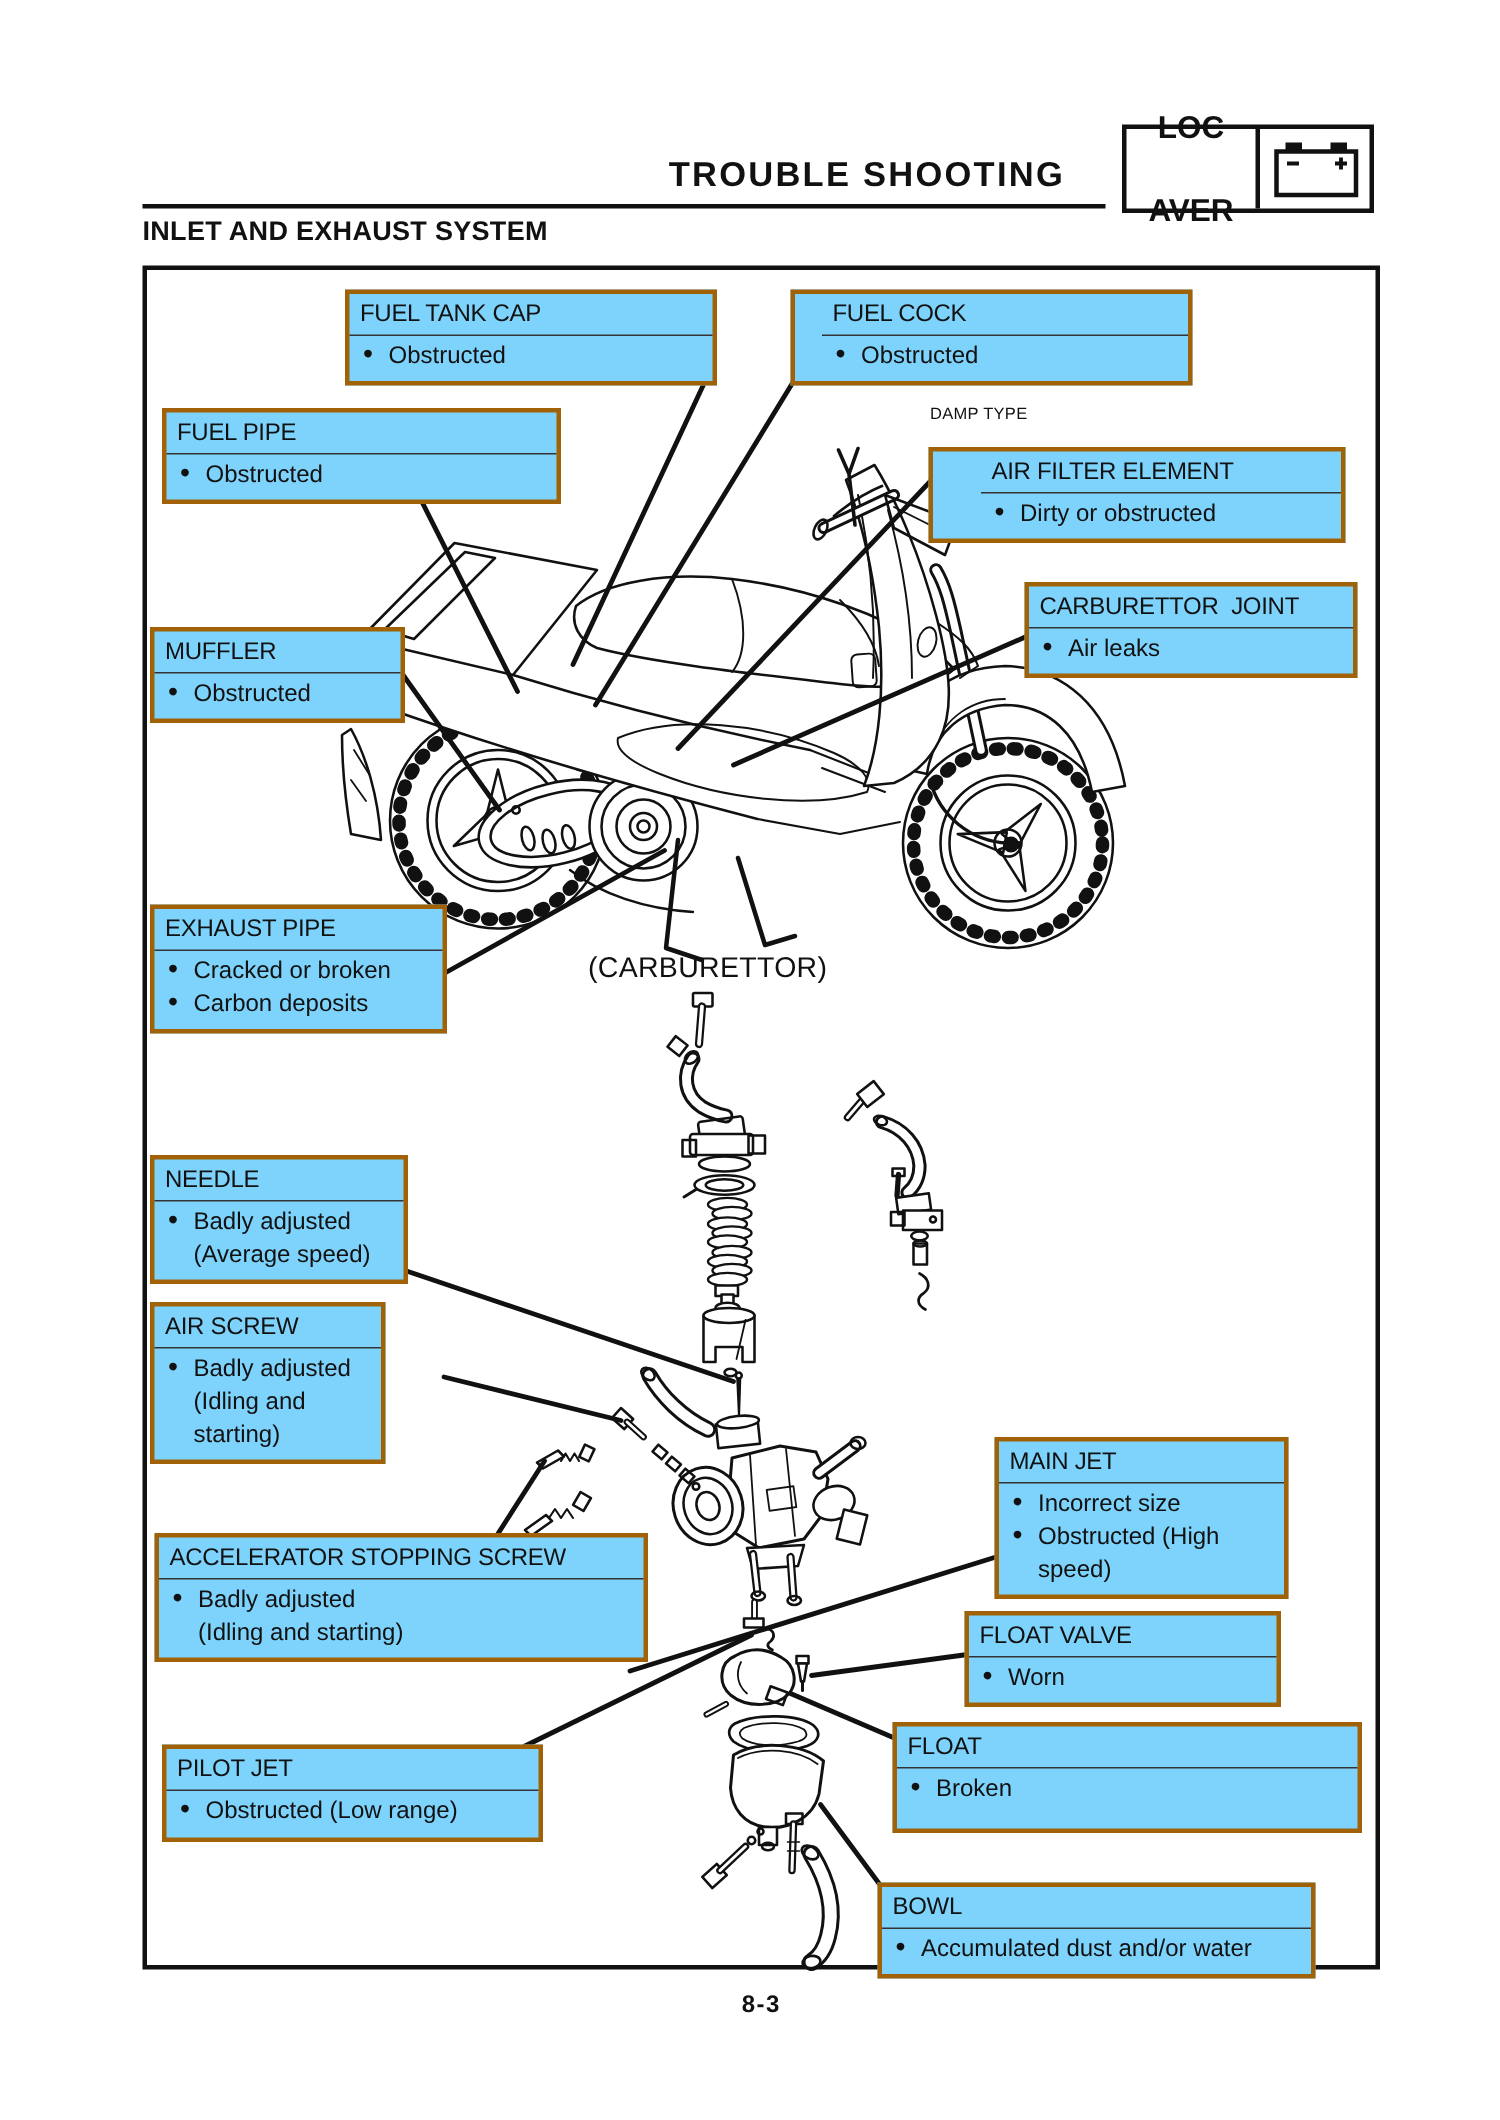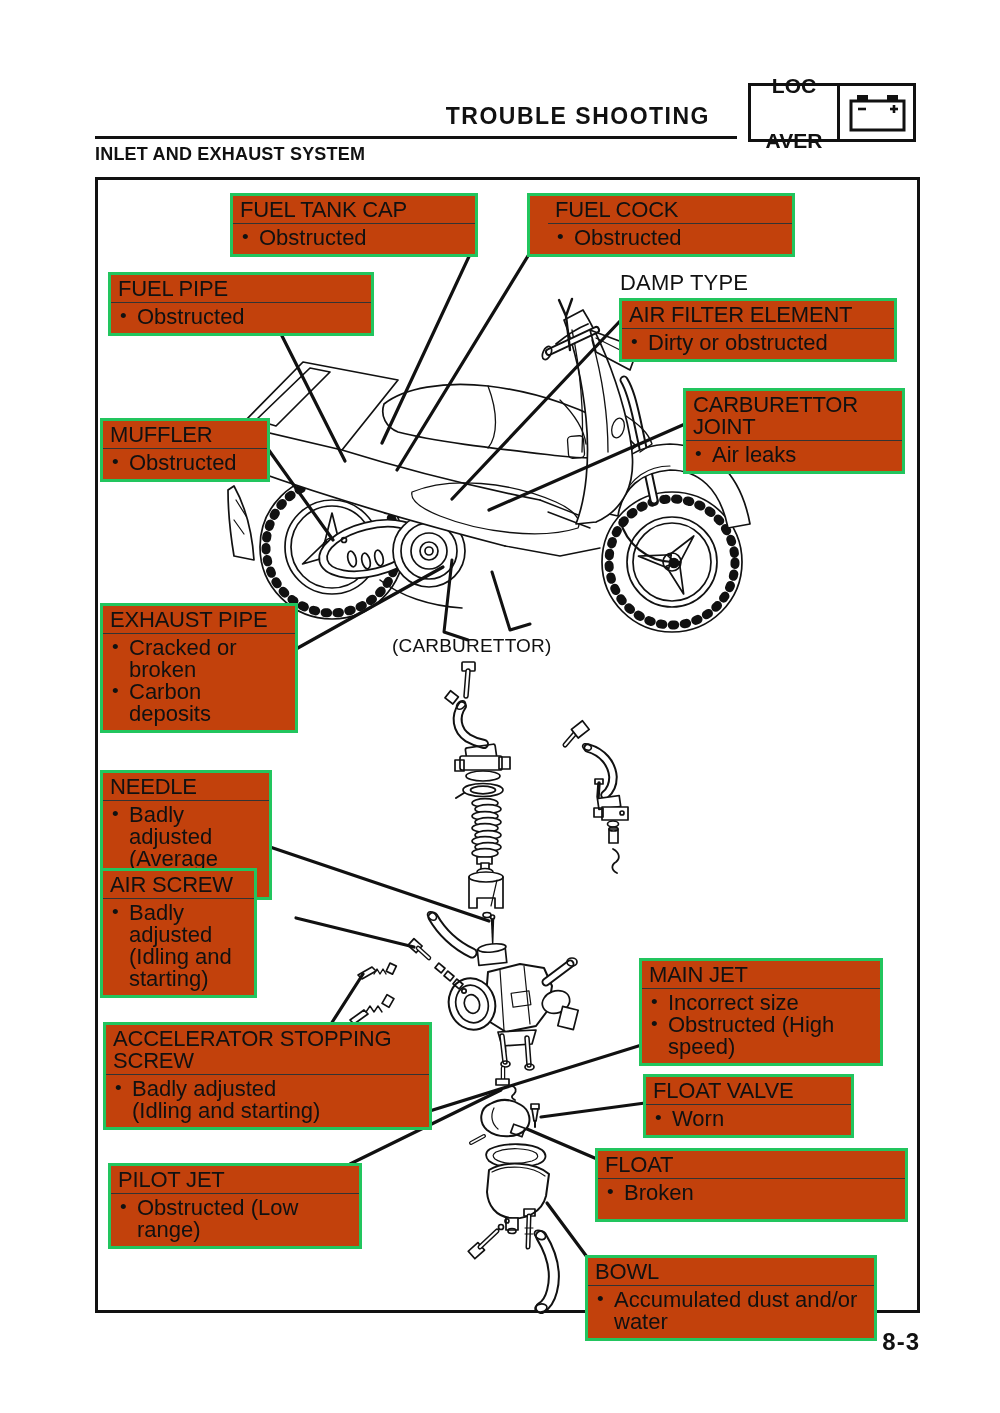--- a/index.html
+++ b/index.html
@@ -13,30 +13,30 @@
               box-sizing:border-box;display:flex;background:#fff;}
   .corner-left{width:86px;border-right:3px solid #111;display:flex;flex-direction:column;
                justify-content:center;align-items:center;font-weight:bold;font-size:21px;line-height:23px;gap:32px;}
   .corner-right{flex:1;display:flex;align-items:center;justify-content:center;}
   .section-heading{position:absolute;left:95px;top:144px;font-weight:bold;font-size:18px;letter-spacing:0.2px;}
   
   .main-frame{position:absolute;left:95px;top:177px;width:825px;height:1136px;border:3px solid #111;
               box-sizing:border-box;background:#fff;}
   .art{position:absolute;left:0;top:0;width:1000px;height:1413px;pointer-events:none;}
   
-  .callout{position:absolute;background:#c2410c;border:3px solid #22c55e;box-sizing:border-box;
-           font-size:22px;line-height:22px;}
+  .callout{position:absolute;background:#7dd3fc;border:3px solid #a16207;box-sizing:border-box;
+           font-size:16px;line-height:22px;}
   .co-title{padding:3px 7px 2px;border-bottom:1.5px solid #333;letter-spacing:-0.2px;white-space:pre-wrap;}
   .co-body{padding:3px 6px 5px 0;}
   .co-line{position:relative;padding-left:26px;}
   .co-line.b::before{content:"\2022";position:absolute;left:9px;top:-1px;font-size:19px;}
-  .float-label{position:absolute;font-size:22px;letter-spacing:0.2px;white-space:nowrap;}
+  .float-label{position:absolute;font-size:11px;letter-spacing:0.2px;white-space:nowrap;}
   .carb-label{position:absolute;font-size:19px;letter-spacing:0.2px;white-space:nowrap;}
-  .page-number{position:absolute;left:95px;top:1328px;width:825px;text-align:right;
-               font-weight:bold;font-size:24px;letter-spacing:1px;}
+  .page-number{position:absolute;left:95px;top:1328px;width:825px;text-align:center;
+               font-weight:bold;font-size:16px;letter-spacing:1px;}
 </style>
 </head>
 <body>
 
 <div class="page">
 
   <div class="doc-title">TROUBLE SHOOTING</div>
   <div class="header-rule"></div>
 
   <div class="corner-box">
@@ -381,21 +381,21 @@
       </div>
   </div>
 
   <div class="callout" style="left:108px;top:272px;width:266px;min-height:55px;">
     <div class="co-title">FUEL PIPE</div>
     <div class="co-body">
         <div class="co-line b">Obstructed</div>
       </div>
   </div>
 
-  <div class="callout" style="left:619px;top:298px;width:278px;min-height:54px;">
+  <div class="callout" style="left:619px;top:298px;width:278px;min-height:54px;padding-left:32px;">
     <div class="co-title">AIR FILTER ELEMENT</div>
     <div class="co-body">
         <div class="co-line b">Dirty or obstructed</div>
       </div>
   </div>
 
   <div class="callout" style="left:683px;top:388px;width:222px;min-height:54px;">
     <div class="co-title">CARBURETTOR  JOINT</div>
     <div class="co-body">
         <div class="co-line b">Air leaks</div>
@@ -434,21 +434,21 @@
   </div>
 
   <div class="callout" style="left:103px;top:1022px;width:329px;min-height:80px;">
     <div class="co-title">ACCELERATOR STOPPING SCREW</div>
     <div class="co-body">
       <div class="co-line b">Badly adjusted</div>
       <div class="co-line">(Idling and starting)</div>
     </div>
   </div>
 
-  <div class="callout" style="left:639px;top:958px;width:244px;min-height:82px;">
+  <div class="callout" style="left:663px;top:958px;width:196px;min-height:82px;">
     <div class="co-title">MAIN JET</div>
     <div class="co-body">
       <div class="co-line b">Incorrect size</div>
       <div class="co-line b">Obstructed (High speed)</div>
     </div>
   </div>
 
   <div class="callout" style="left:643px;top:1074px;width:211px;min-height:54px;">
     <div class="co-title">FLOAT VALVE</div>
     <div class="co-body">

